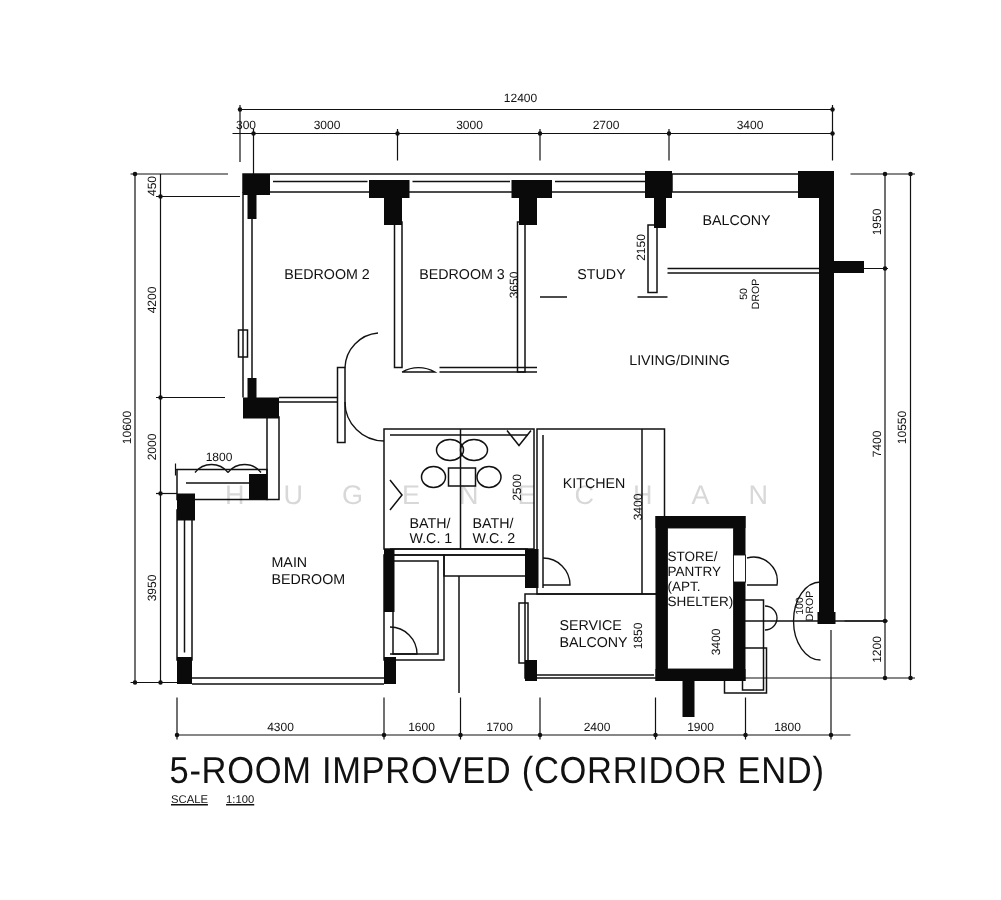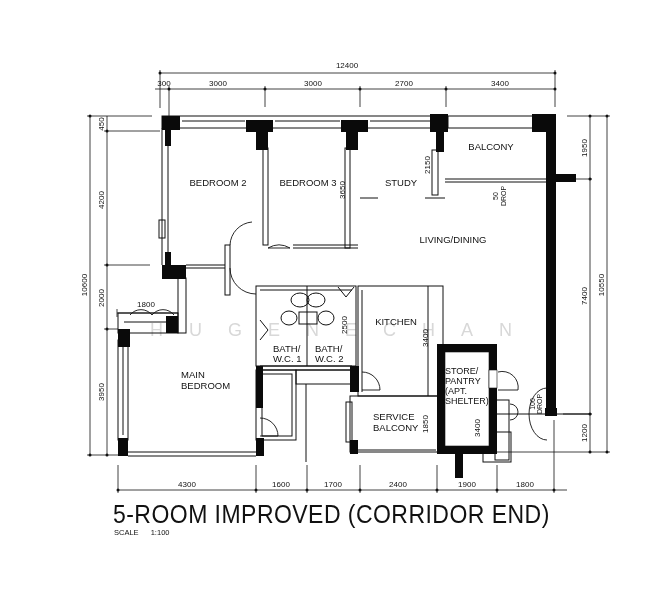--- a/index.html
+++ b/index.html
@@ -6,21 +6,21 @@
   body { width:667px; height:600px; position:relative; overflow:hidden;
          font-family:"Liberation Sans", "DejaVu Sans", sans-serif; color:#111; }
   #plan { position:absolute; left:0; top:0; width:667px; height:600px; }
   .lbl { font-family:"Liberation Sans", "DejaVu Sans", sans-serif; font-size:9.5px; fill:#111; }
   .dim { font-family:"Liberation Sans", "DejaVu Sans", sans-serif; font-size:8px; fill:#111; }
   .wm { font-family:"Liberation Sans", "DejaVu Sans", sans-serif; font-size:18px; fill:#d8d8d8; letter-spacing:26px; }
   .title { position:absolute; left:113px; top:500px; font-size:25px; letter-spacing:0.5px;
            font-family:"Liberation Sans", "DejaVu Sans", sans-serif; font-weight:normal; transform:scaleX(0.92); transform-origin:left top; }
   .scale { position:absolute; left:114px; top:528px; font-size:7.5px;
            font-family:"Liberation Sans", "DejaVu Sans", sans-serif; }
-  .scale span { margin-right:10px; }
+  .scale span { margin-right:10px;text-decoration:underline; }
 </style>
 </head>
 <body>
 
 <svg id="plan" viewBox="0 0 667 600" xmlns="http://www.w3.org/2000/svg">
 
   <text class="wm" x="150" y="336">HUGENECHAN</text>
 
   <g stroke="#111" stroke-width="0.8" fill="none">
     <line x1="160" y1="73" x2="555" y2="73"></line>

